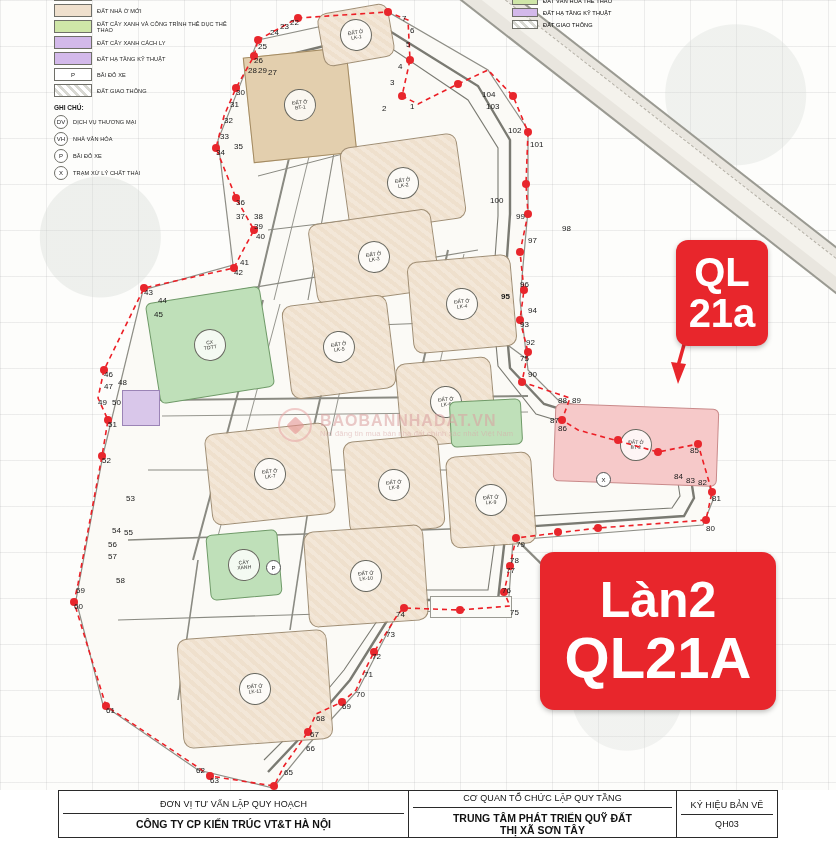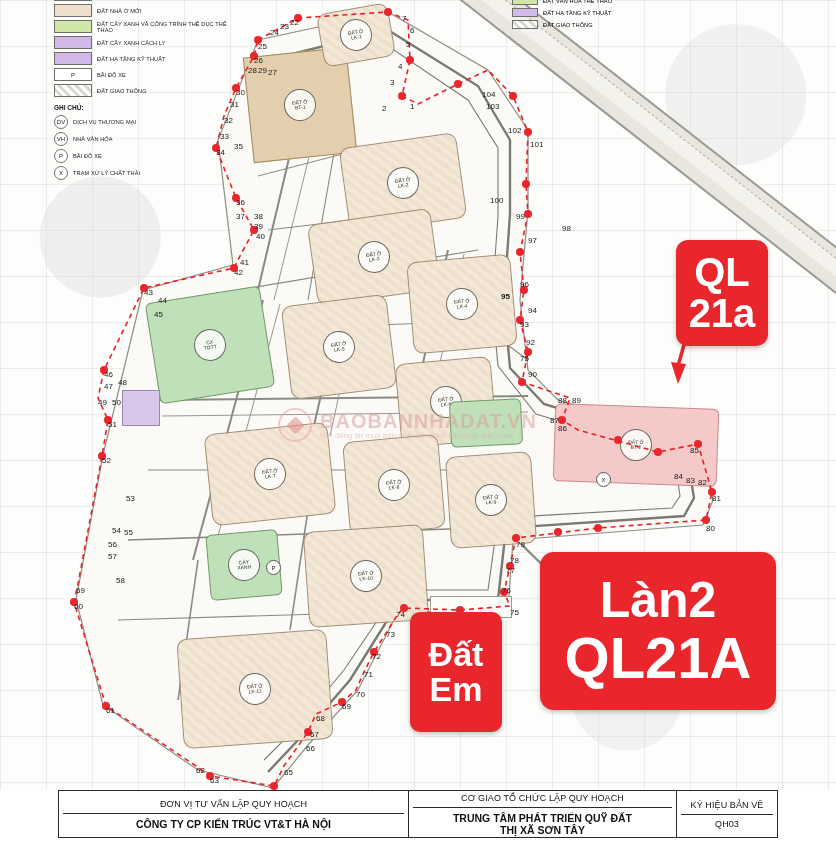--- a/index.html
+++ b/index.html
@@ -233,21 +233,21 @@
   }
   .wm-logo span {
     width: 13px;
     height: 13px;
     background: #e58c8c;
     border-radius: 2px;
     display: block;
     transform: rotate(45deg);
   }
   .wm-text-main {
-    font-size: 20px;
+    font-size: 16px;
     font-weight: bold;
     color: #dba0a0;
     letter-spacing: 1px;
     line-height: 1;
   }
   .wm-text-sub {
     font-size: 7.5px;
     color: #d9a9a9;
     letter-spacing: .2px;
   }
@@ -682,33 +682,29 @@
   <div class="callout" id="callout-ql21a">
     <div>QL</div>
     <div>21a</div>
   </div>
 
   <div class="callout" id="callout-lan2">
     <div class="l1">Làn2</div>
     <div class="l2">QL21A</div>
   </div>
 
-  <div class="callout" id="callout-datem">
-    <div>Đất</div>
-    <div>Em</div>
-  </div>
 
   <div class="titleblock">
     <div class="tb-cell c1">
       <div class="tb-top">ĐƠN VỊ TƯ VẤN LẬP QUY HOẠCH</div>
       <div class="tb-div"></div>
       <div class="tb-bold">CÔNG TY CP KIẾN TRÚC VT&amp;T HÀ NỘI</div>
     </div>
     <div class="tb-cell c2">
-      <div class="tb-top">CƠ GIAO TỔ CHỨC LẬP QUY HOẠCH</div>
+      <div class="tb-top">CƠ QUAN TỔ CHỨC LẬP QUY TẦNG</div>
       <div class="tb-div"></div>
       <div class="tb-sub">TRUNG TÂM PHÁT TRIỂN QUỸ ĐẤT</div>
       <div class="tb-sub">THỊ XÃ SƠN TÂY</div>
     </div>
     <div class="tb-cell c3">
       <div class="tb-top">KÝ HIỆU BẢN VẼ</div>
       <div class="tb-div"></div>
       <div class="tb-top">QH03</div>
     </div>
   </div>

